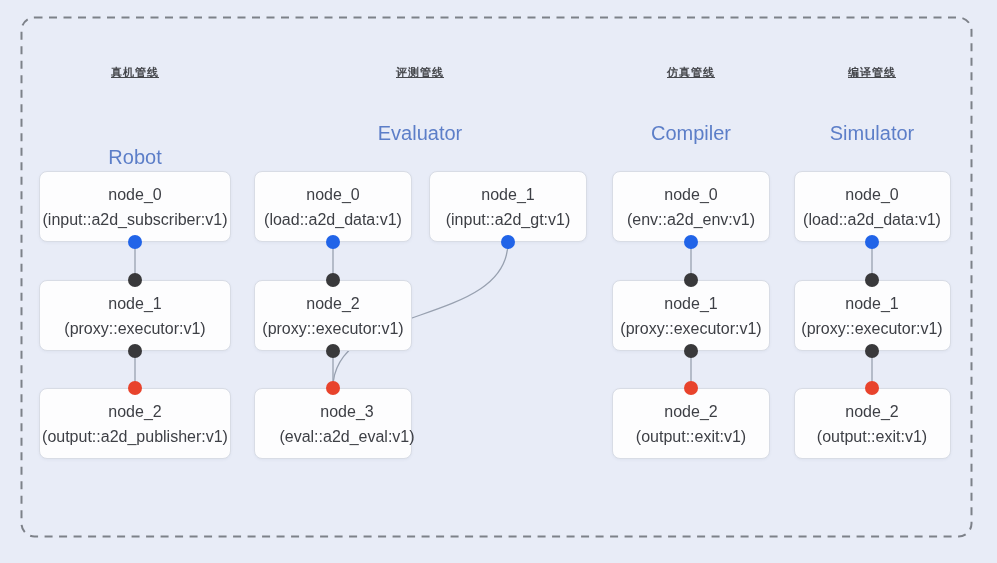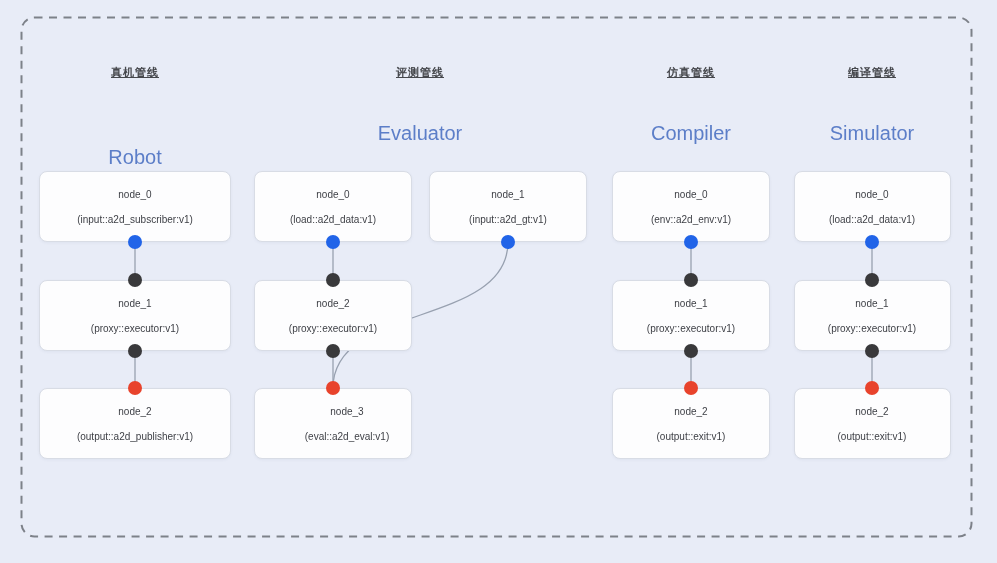--- a/index.html
+++ b/index.html
@@ -27,21 +27,21 @@
   }
   .node-box{
     position:absolute;z-index:2;box-sizing:border-box;
     background:var(--c-boxbg,#fdfdfe);
     border:1px solid var(--c-boxbd,#d8dce5);
     border-radius:8px;
     box-shadow:0 1px 3px rgba(70,80,120,0.06);
     display:flex;flex-direction:column;align-items:center;justify-content:center;
   }
   .node-name,.node-type{
-    font-size:10px;line-height:25px;color:var(--c-nodetext,#3d3f45);white-space:nowrap;
+    font-size:16px;line-height:25px;color:var(--c-nodetext,#3d3f45);white-space:nowrap;
   }
 </style>
 </head>
 <body style="--c-bg: #e8ecf7; --c-frame: #7d8189; --c-edge: #98a1b0; --c-boxbg: #fdfdfe; --c-boxbd: #d8dce5; --c-title: #46484d; --c-sub: #5c7ec8; --c-nodetext: #3d3f45;">
 
 <div id="stage">
 
   <svg id="edges-layer" class="layer">
     <rect id="frame-rect" x="21.5" y="17.5" width="950" height="519" rx="13"></rect>
     <g id="edges-group">

